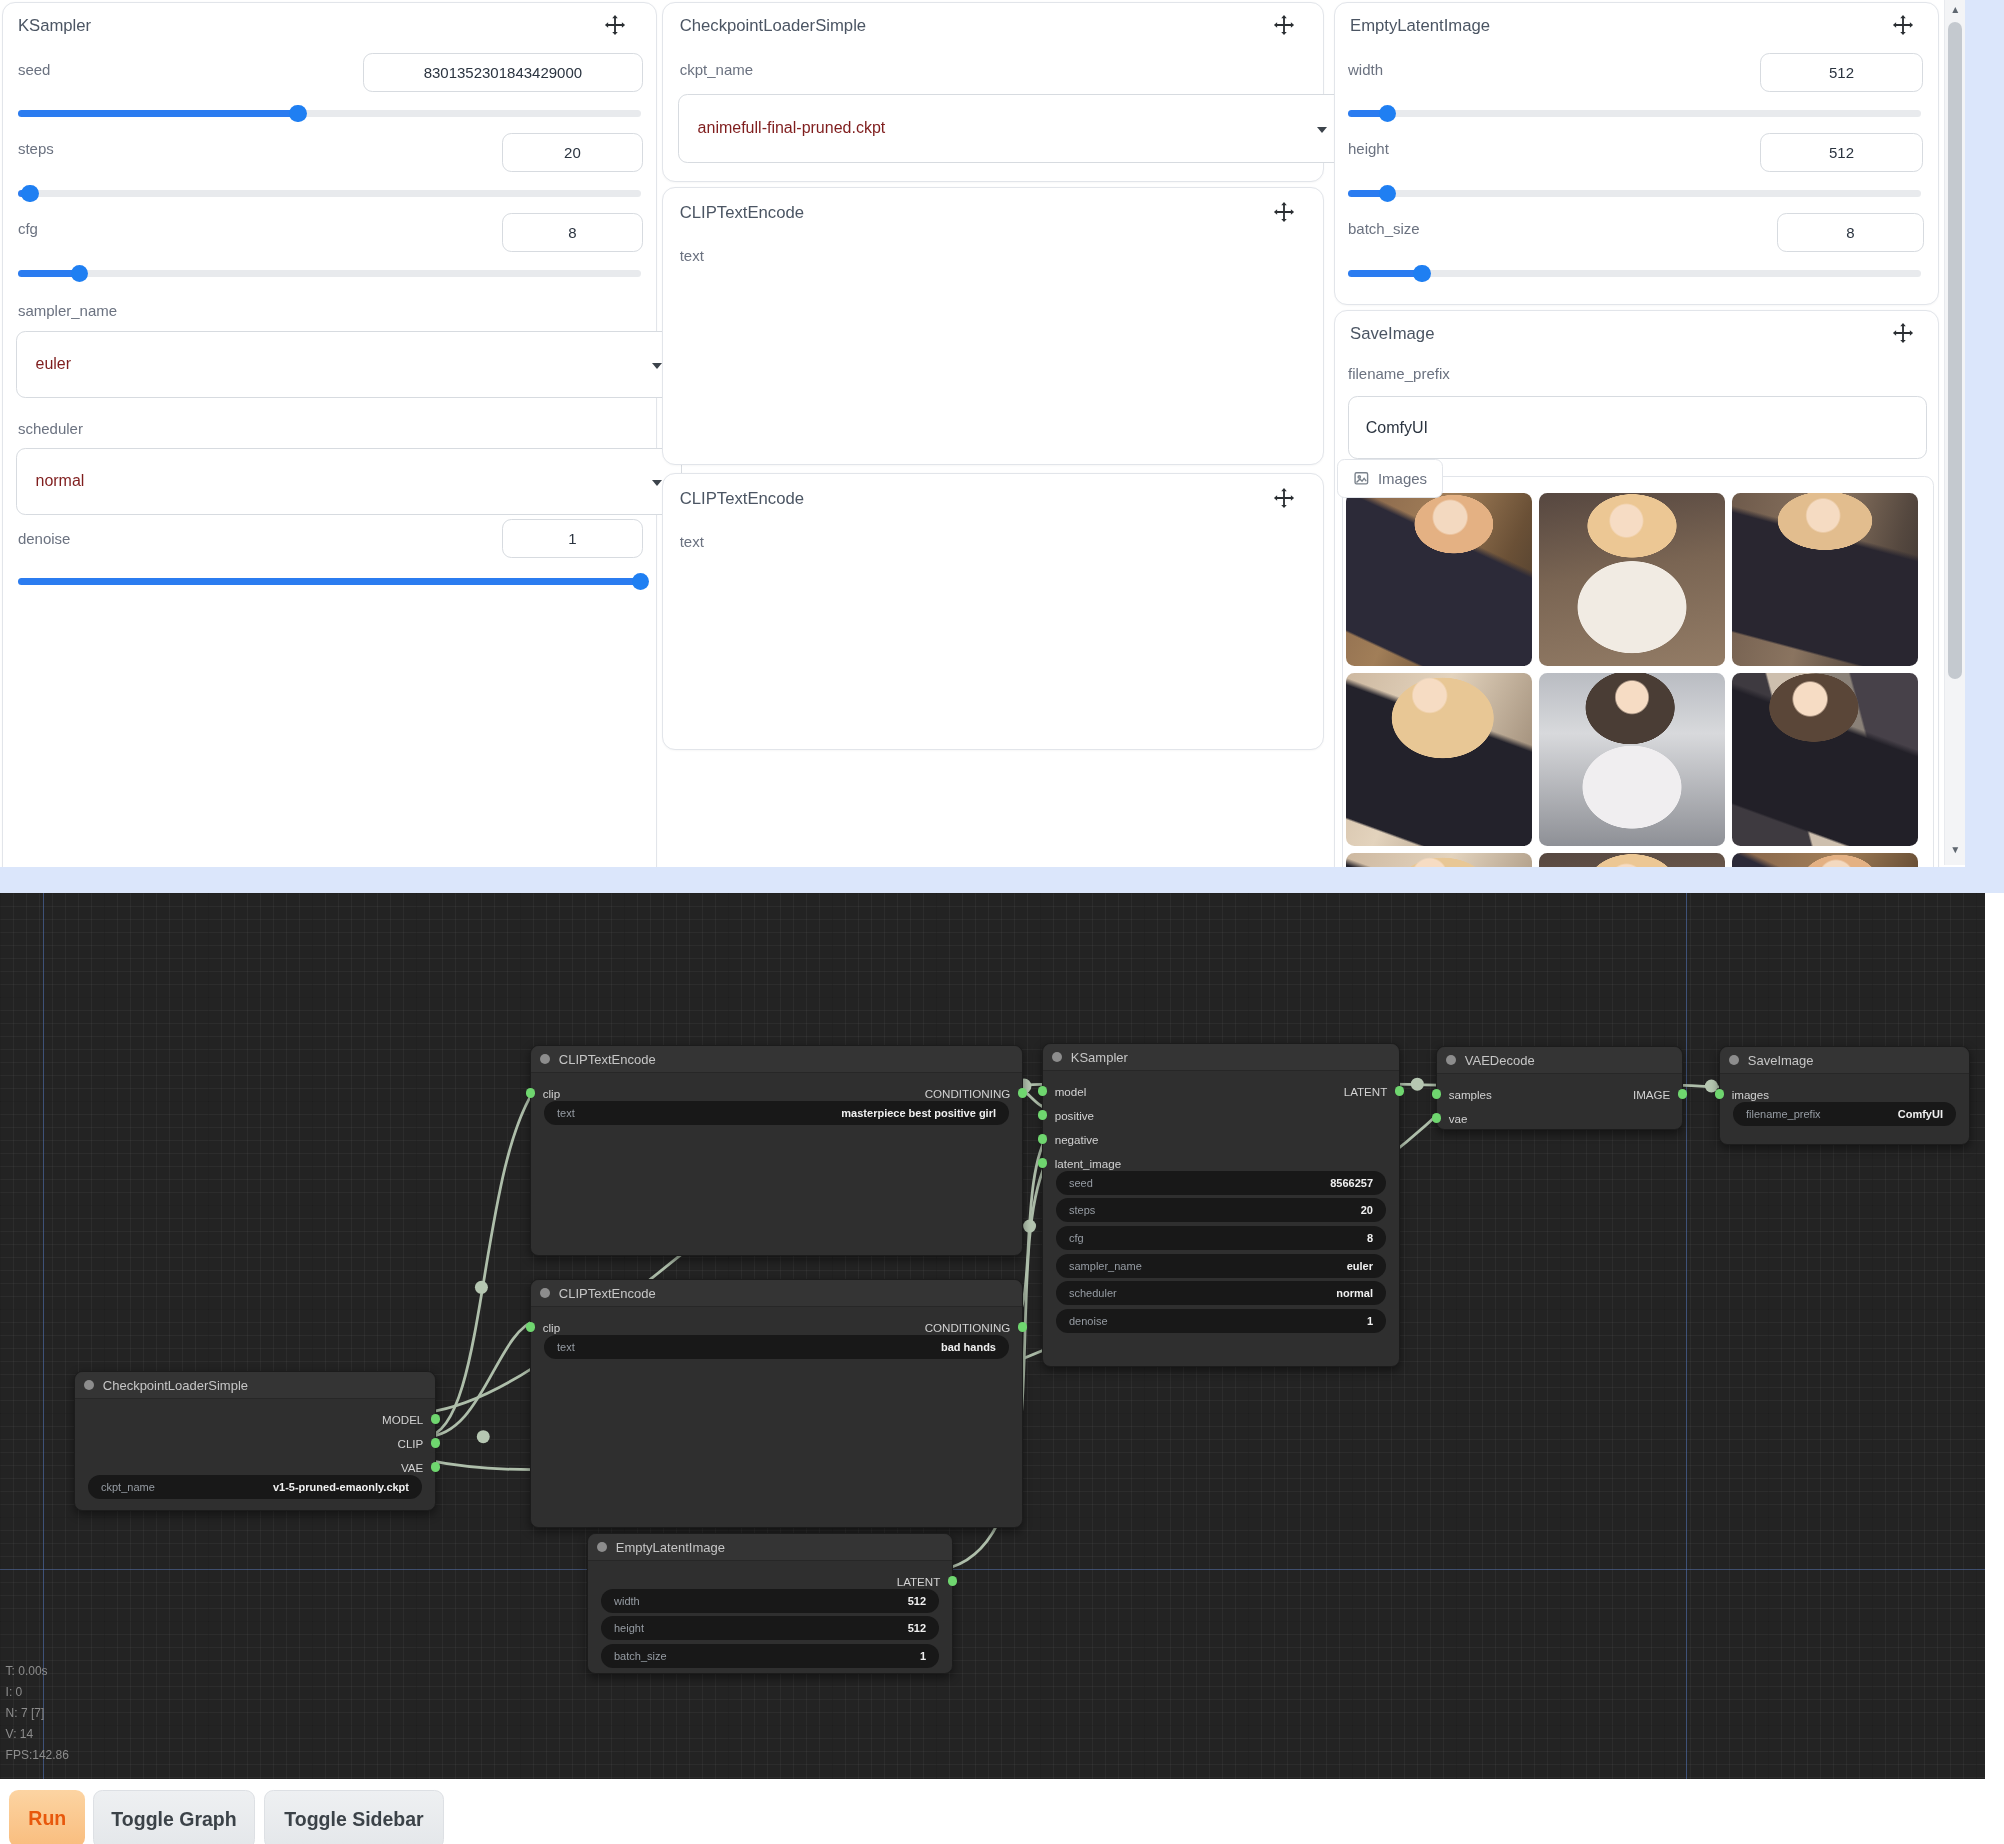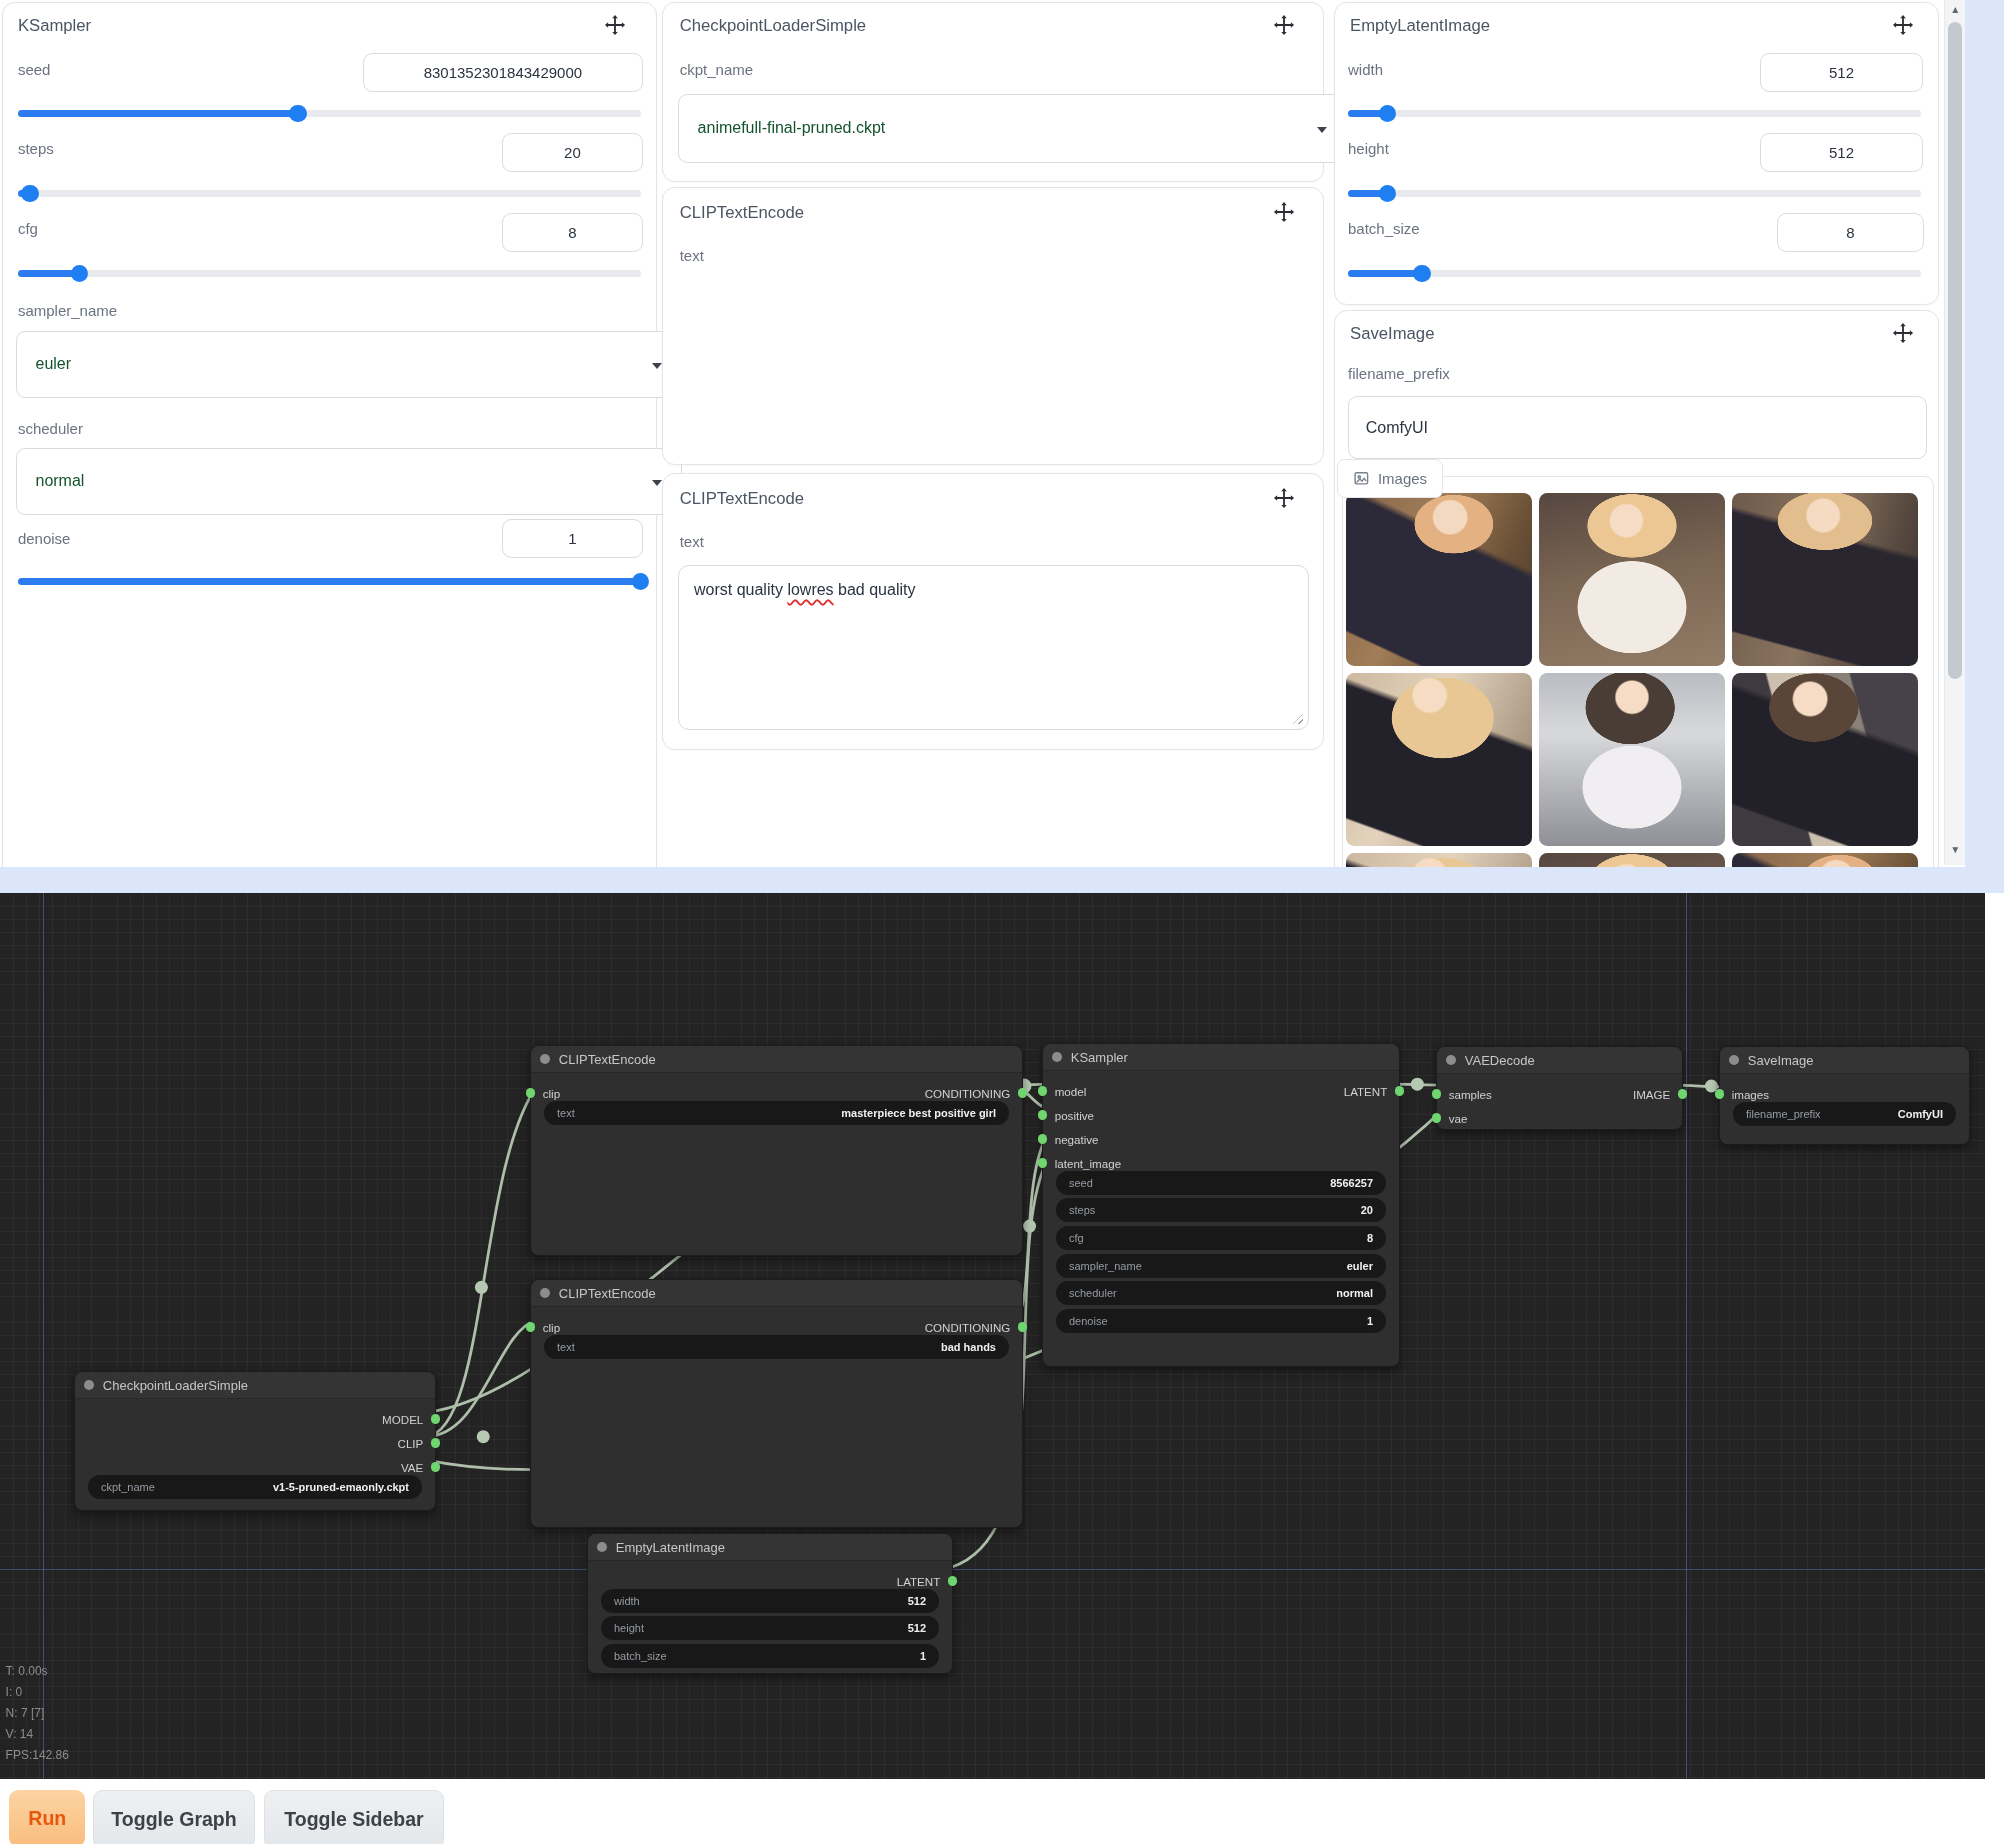--- a/index.html
+++ b/index.html
@@ -8,21 +8,21 @@
 
   
   .top{position:absolute;left:0;top:0;width:2004px;height:867px;background:#fff;overflow:hidden;}
   .card{position:absolute;background:#fff;border:0.9px solid #e2e5ea;border-radius:13px;box-shadow:0 0.9px 1.9px rgba(0,0,0,.03);}
   .ptitle{position:absolute;font-size:16.7px;color:#4b5563;}
   .plabel{position:absolute;font-size:15px;color:#6b7280;}
   .num-input{position:absolute;border:0.9px solid #d7dbe0;border-radius:9.3px;font-size:15px;color:#2b3440;
              text-align:center;display:flex;align-items:center;justify-content:center;background:#fff;}
   .text-input{position:absolute;border:0.9px solid #d7dbe0;border-radius:9.3px;font-size:16px;color:#2b3440;
              display:flex;align-items:center;padding:0 16.7px;background:#fff;}
-  .select{position:absolute;border:0.9px solid #d7dbe0;border-radius:9.3px;font-size:16px;color:#14532d;
+  .select{position:absolute;border:0.9px solid #d7dbe0;border-radius:9.3px;font-size:16px;color:#7f1d1d;
           display:flex;align-items:center;padding:0 18.6px;background:#fff;}
   .caret{position:absolute;right:18.6px;top:50%;margin-top:-1.9px;width:0;height:0;
          border-left:5.6px solid transparent;border-right:5.6px solid transparent;border-top:6.5px solid #3c434b;}
   .slider{position:absolute;height:16.7px;}
   .slider .track{position:absolute;left:0;right:0;top:5.6px;height:6.5px;background:#e8eaed;border-radius:3.7px;}
   .slider .fill{position:absolute;left:0;top:5.6px;height:6.5px;background:#2b7cf0;border-radius:3.7px;}
   .slider .thumb{position:absolute;top:0;width:17.6px;height:17.6px;margin-left:-9.3px;border-radius:50%;background:#1f7ff2;}
   .textarea{position:absolute;border:0.9px solid #d7dbe0;border-radius:11px;font-size:16px;color:#2b3440;
             padding:13px 15px;background:#fff;line-height:1.35;}
   .resize-grip{position:absolute;right:4.6px;bottom:4.6px;width:11px;height:11px;
@@ -178,24 +178,20 @@
         </svg>
       <div class="plabel" style="left:16.7px;top:59px;">text</div>
     </div>
 
     <div class="card" style="left:662px;top:473px;width:660px;height:275px;">
       <div class="ptitle" style="left:16.7px;top:15px;">CLIPTextEncode</div>
       <svg class="move-icon" style="left:610px;top:13px;" viewBox="0 0 24 24">
           <path d="M12 1l3 3.5h-2V11h6.5V9l3.5 3-3.5 3v-2H13v6.5h2L12 23l-3-3.5h2V13H4.5v2L1 12l3.5-3v2H11V4.5H9z" fill="#2b2f33"></path>
         </svg>
       <div class="plabel" style="left:16.7px;top:59px;">text</div>
-      <div class="textarea" style="left:15px;top:91px;width:599px;height:137px;">
-        <span><span>worst quality </span><span class="misspell">lowres</span><span> bad quality</span></span>
-        <span class="resize-grip"></span>
-      </div>
     </div>
 
     <div class="card" style="left:1334px;top:1.9px;width:603px;height:301px;">
       <div class="ptitle" style="left:15px;top:13px;">EmptyLatentImage</div>
       <svg class="move-icon" style="left:557px;top:11px;" viewBox="0 0 24 24">
           <path d="M12 1l3 3.5h-2V11h6.5V9l3.5 3-3.5 3v-2H13v6.5h2L12 23l-3-3.5h2V13H4.5v2L1 12l3.5-3v2H11V4.5H9z" fill="#2b2f33"></path>
         </svg>
 
       <div class="plabel" style="left:13px;top:58px;">width</div>
       <div class="num-input" style="left:425px;top:50px;width:161px;height:37px;">512</div>

